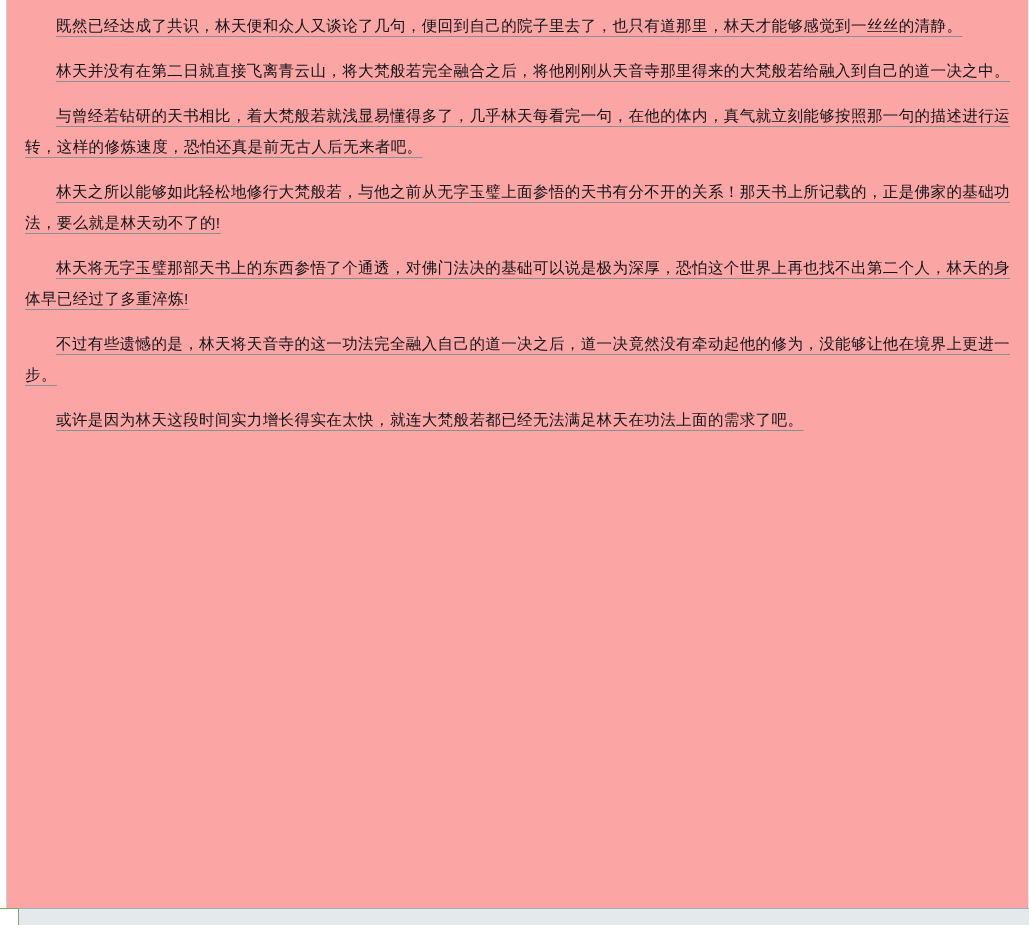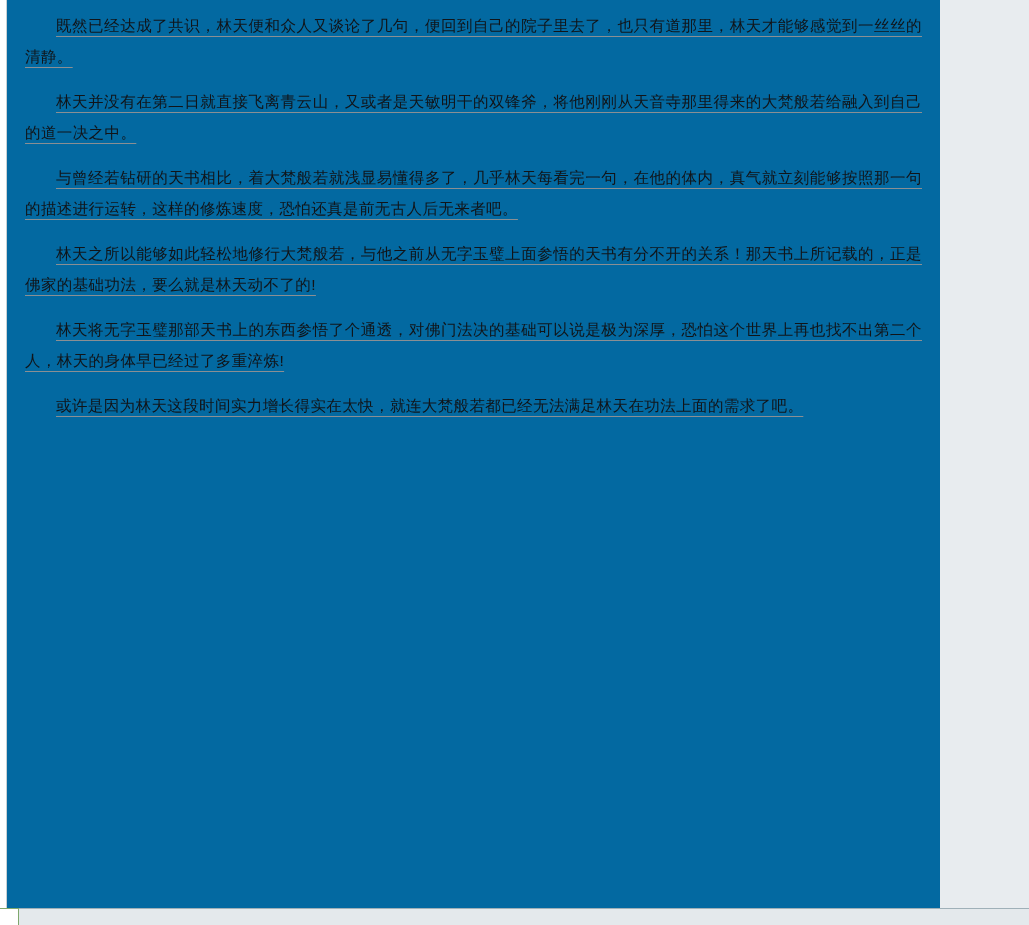--- a/index.html
+++ b/index.html
@@ -8,23 +8,23 @@
   }
   body {
     width: 1029px;
     height: 925px;
     background: #e8ecef;
     font-family: "Liberation Sans", sans-serif;
     overflow: hidden;
   }
   .page {
     position: relative;
-    width: 940px;
+    width: 1028px;
     height: 925px;
-    background: #0369a1;
+    background: #fca5a5;
     box-sizing: border-box;
   }
   .left-rail {
     position: absolute;
     left: 0;
     top: 0;
     width: 6px;
     height: 925px;
     background: #ffffff;
     border-right: 1px solid #c8d0d4;
@@ -73,23 +73,24 @@
 </style>
 </head>
 <body>
 
 <div class="page">
 
   <div class="left-rail"></div>
 
   <div class="content">
     <p class="para">既然已经达成了共识，林天便和众人又谈论了几句，便回到自己的院子里去了，也只有道那里，林天才能够感觉到一丝丝的清静。</p>
-    <p class="para">林天并没有在第二日就直接飞离青云山，又或者是天敏明干的双锋斧，将他刚刚从天音寺那里得来的大梵般若给融入到自己的道一决之中。</p>
+    <p class="para">林天并没有在第二日就直接飞离青云山，将大梵般若完全融合之后，将他刚刚从天音寺那里得来的大梵般若给融入到自己的道一决之中。</p>
     <p class="para">与曾经若钻研的天书相比，着大梵般若就浅显易懂得多了，几乎林天每看完一句，在他的体内，真气就立刻能够按照那一句的描述进行运转，这样的修炼速度，恐怕还真是前无古人后无来者吧。</p>
     <p class="para">林天之所以能够如此轻松地修行大梵般若，与他之前从无字玉璧上面参悟的天书有分不开的关系！那天书上所记载的，正是佛家的基础功法，要么就是林天动不了的!</p>
     <p class="para">林天将无字玉璧那部天书上的东西参悟了个通透，对佛门法决的基础可以说是极为深厚，恐怕这个世界上再也找不出第二个人，林天的身体早已经过了多重淬炼!</p>
+    <p class="para">不过有些遗憾的是，林天将天音寺的这一功法完全融入自己的道一决之后，道一决竟然没有牵动起他的修为，没能够让他在境界上更进一步。</p>
     <p class="para">或许是因为林天这段时间实力增长得实在太快，就连大梵般若都已经无法满足林天在功法上面的需求了吧。</p>
   </div>
 
   <div class="footer-bar"></div>
   <div class="footer-tick"></div>
 
 </div>
 
 </body></html>

